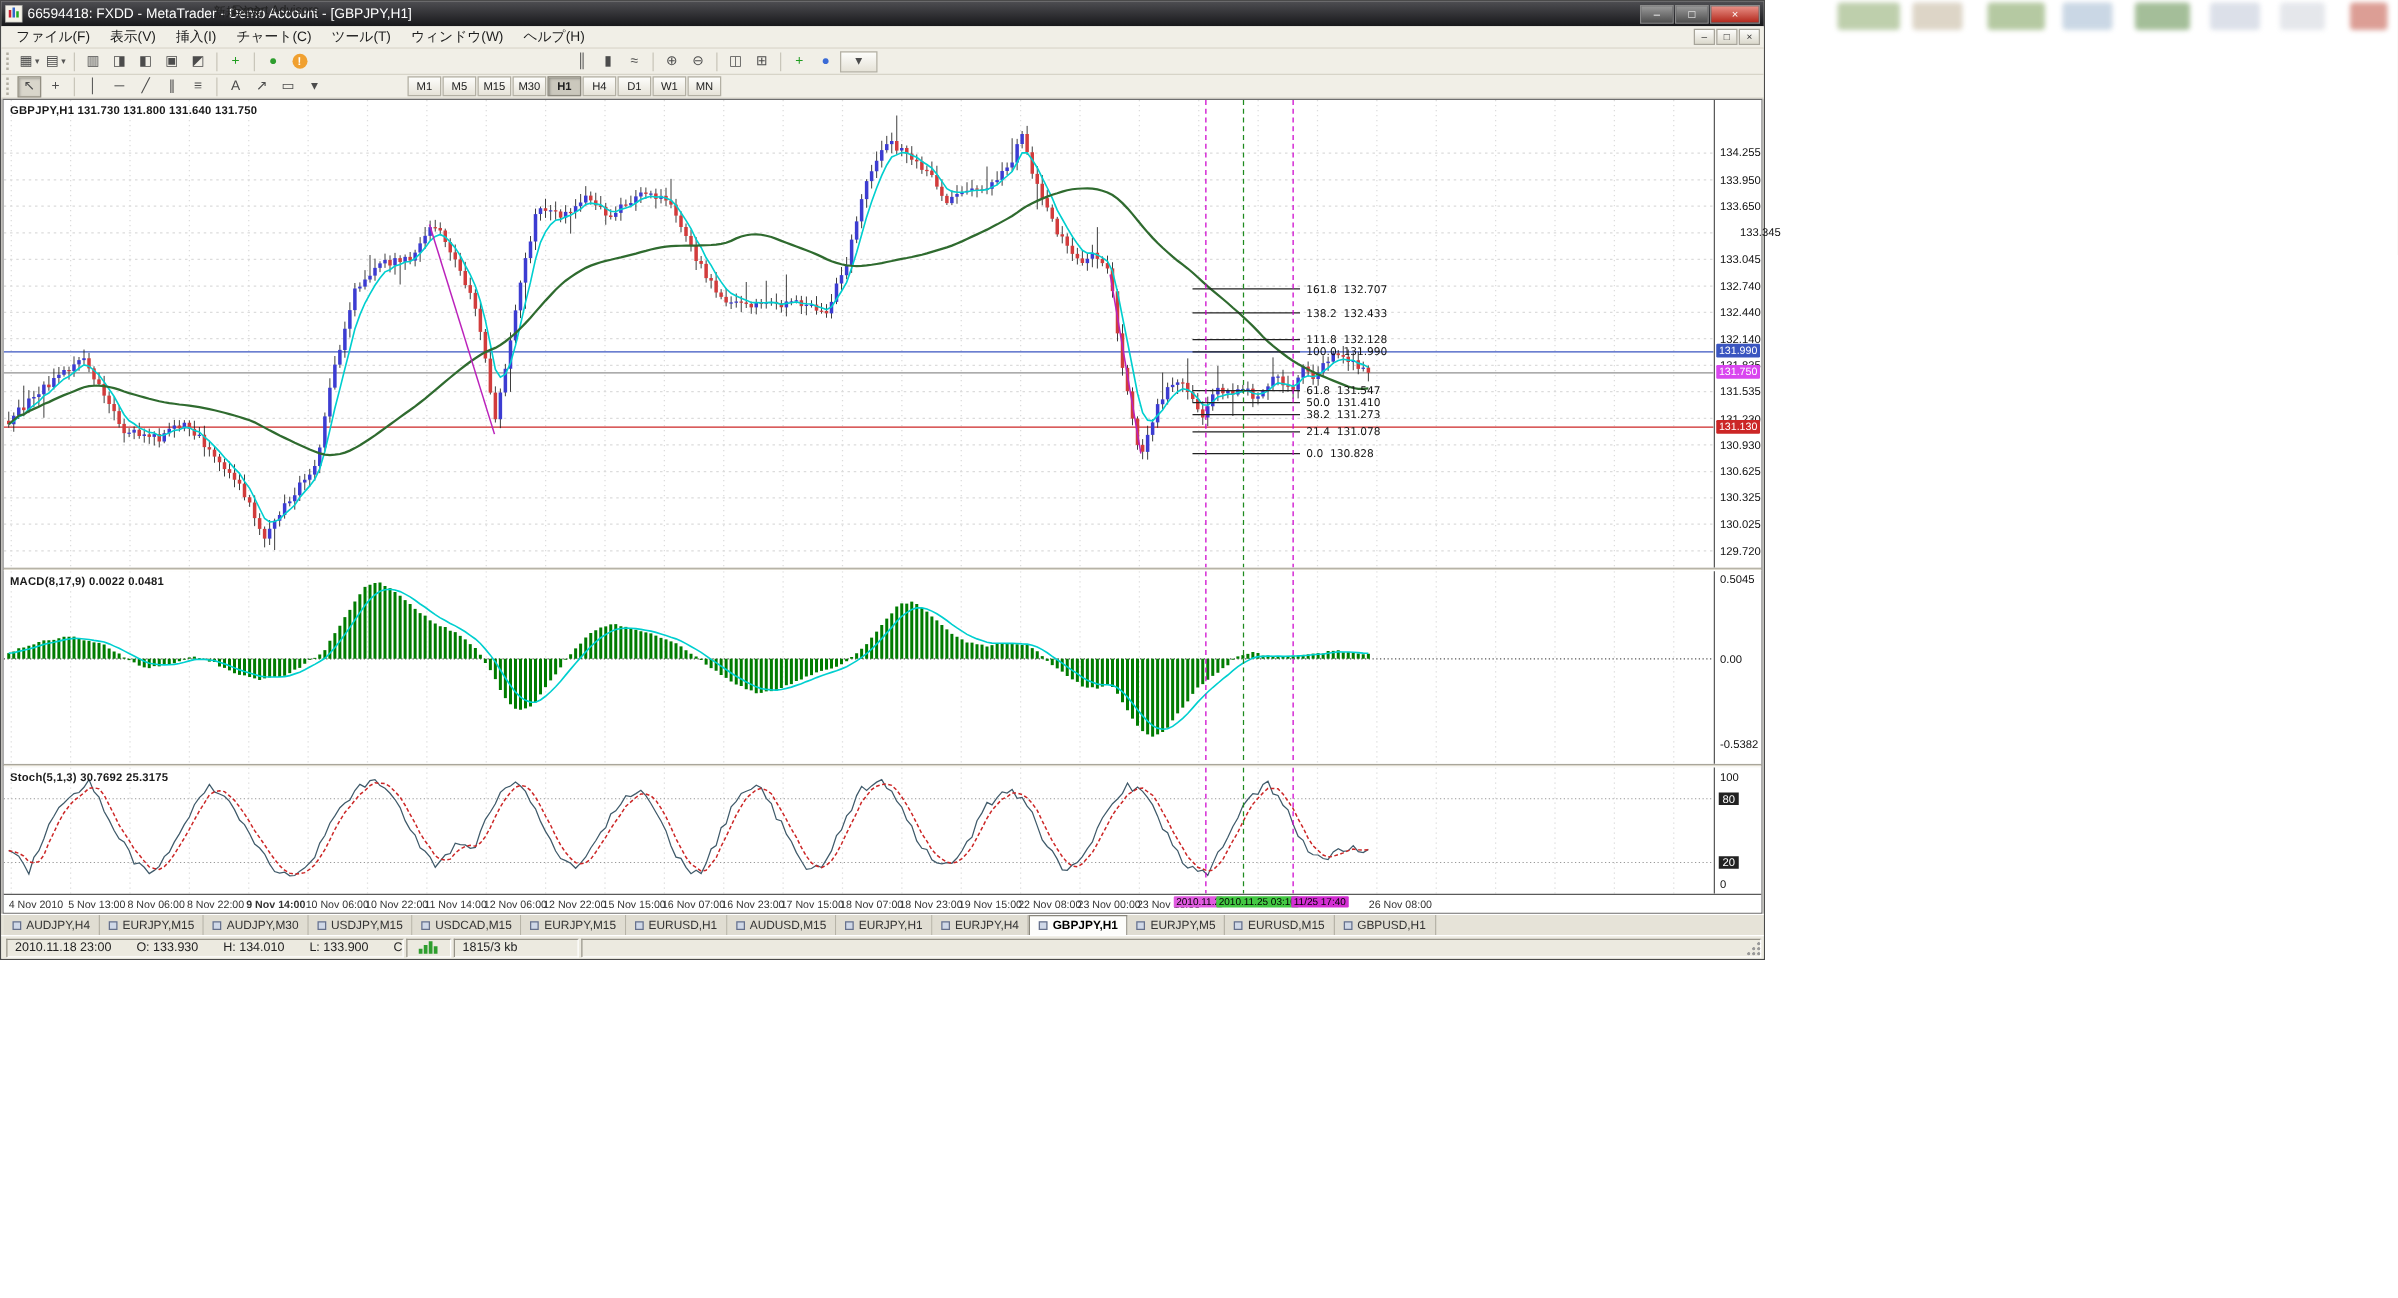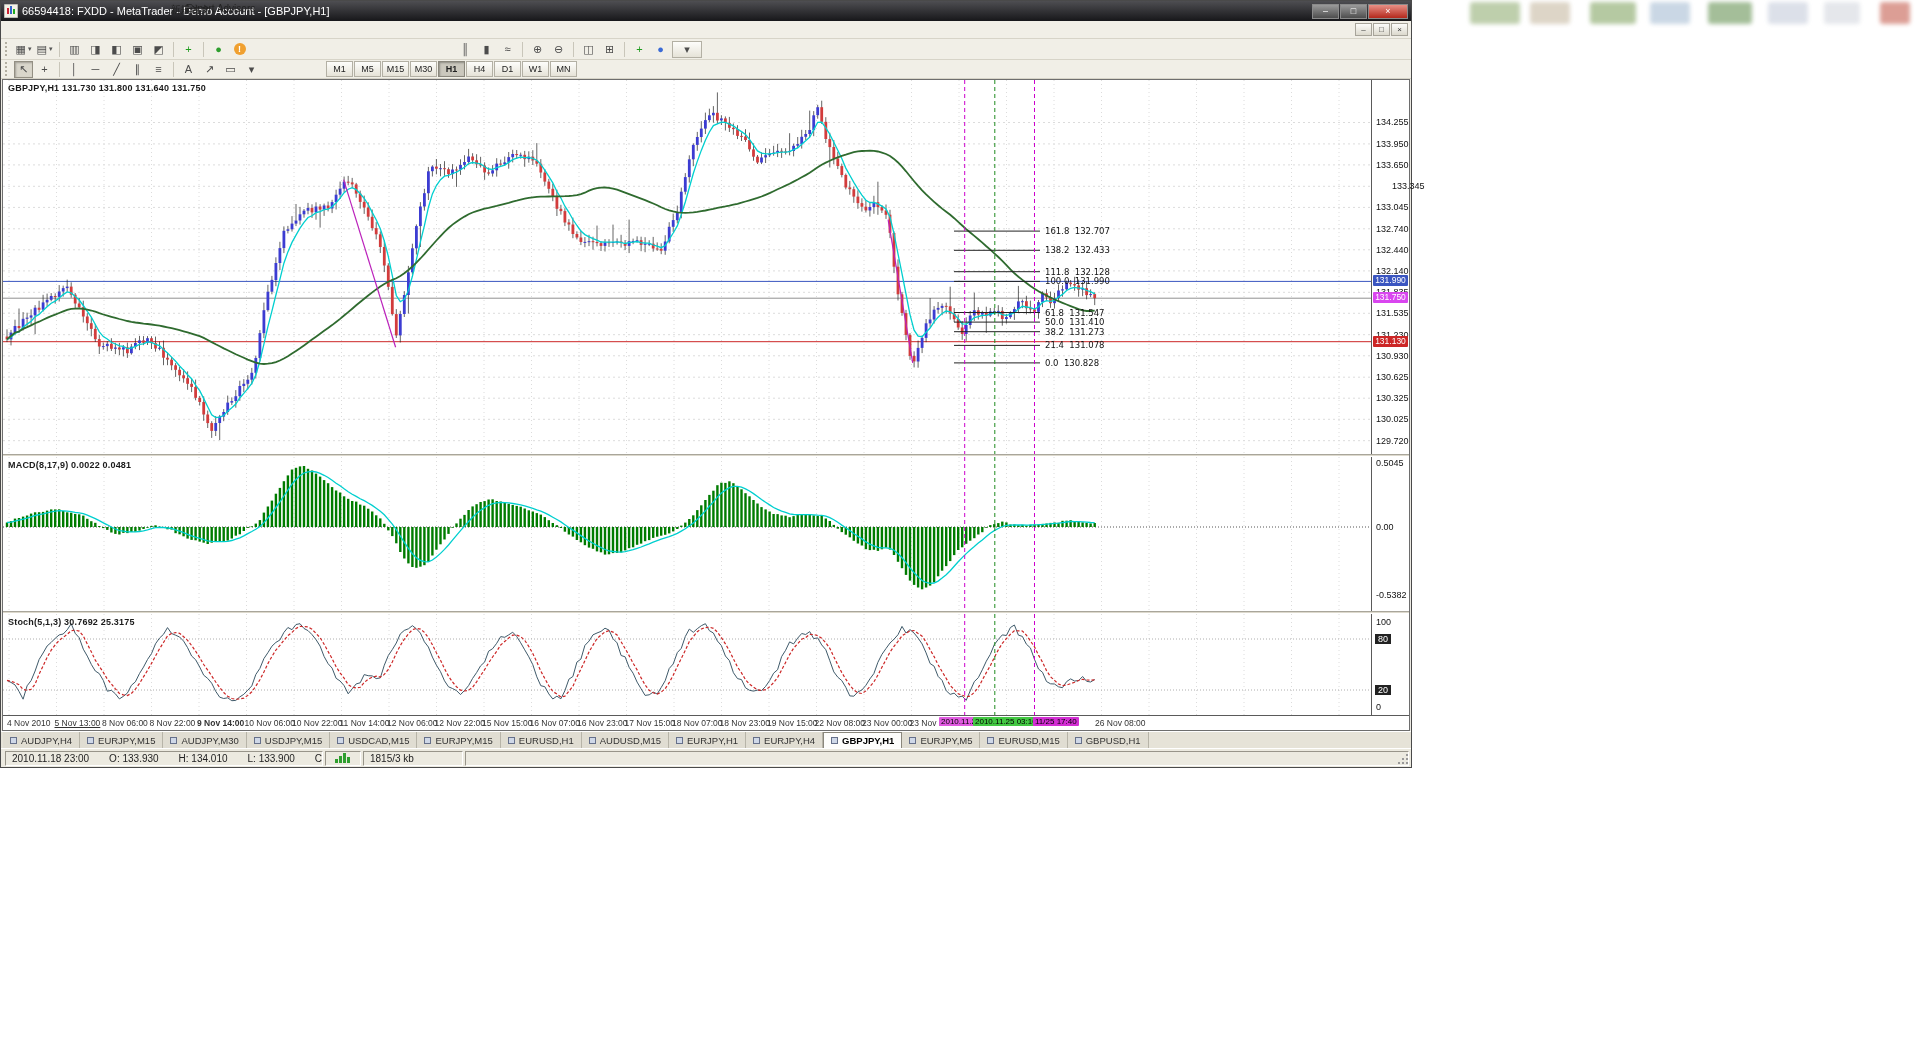--- a/index.html
+++ b/index.html
@@ -98,20 +98,29 @@
     </svg>
     <span class="title-text">66594418: FXDD - MetaTrader - Demo Account - [GBPJPY,H1]</span>
     <div class="win-btns">
       <div class="win-btn">–</div>
       <div class="win-btn">□</div>
       <div class="win-btn close">×</div>
     </div>
   </div>
 
   <div class="menubar">
+    <div class="mb-items">
+        <div class="menu-item">ファイル(F)</div>
+        <div class="menu-item">表示(V)</div>
+        <div class="menu-item">挿入(I)</div>
+        <div class="menu-item">チャート(C)</div>
+        <div class="menu-item">ツール(T)</div>
+        <div class="menu-item">ウィンドウ(W)</div>
+        <div class="menu-item">ヘルプ(H)</div>
+      </div>
     <div class="mdi-btns">
       <div class="mdi-btn">–</div>
       <div class="mdi-btn">□</div>
       <div class="mdi-btn">×</div>
     </div>
   </div>
 
   <div class="toolbar toolbar1">
     <div class="grip"></div>
     <div class="tb-items">
@@ -1250,21 +1259,21 @@
       </div>
       <div class="yaxis">
           <div class="ytick" style="top: 3px;">100</div>
           <div class="ytick lvl" style="top: 20px;">80</div>
           <div class="ytick lvl" style="top: 71px;">20</div>
           <div class="ytick" style="top: 88px;">0</div>
         </div>
     </div>
     <div class="timeaxis">
         <div class="tlabel" style="left: 4px;">4 Nov 2010</div>
-        <div class="tlabel" style="left: 51.5px; text-decoration: underline;">5 Nov 13:00</div>
+        <div class="tlabel" style="left: 51.5px;">5 Nov 13:00</div>
         <div class="tlabel" style="left: 99px;">8 Nov 06:00</div>
         <div class="tlabel" style="left: 146.5px;">8 Nov 22:00</div>
         <div class="tlabel" style="left: 194px; font-weight: bold;">9 Nov 14:00</div>
         <div class="tlabel" style="left: 241.5px;">10 Nov 06:00</div>
         <div class="tlabel" style="left: 289px;">10 Nov 22:00</div>
         <div class="tlabel" style="left: 336.5px;">11 Nov 14:00</div>
         <div class="tlabel" style="left: 384px;">12 Nov 06:00</div>
         <div class="tlabel" style="left: 431.5px;">12 Nov 22:00</div>
         <div class="tlabel" style="left: 479px;">15 Nov 15:00</div>
         <div class="tlabel" style="left: 526.5px;">16 Nov 07:00</div>

